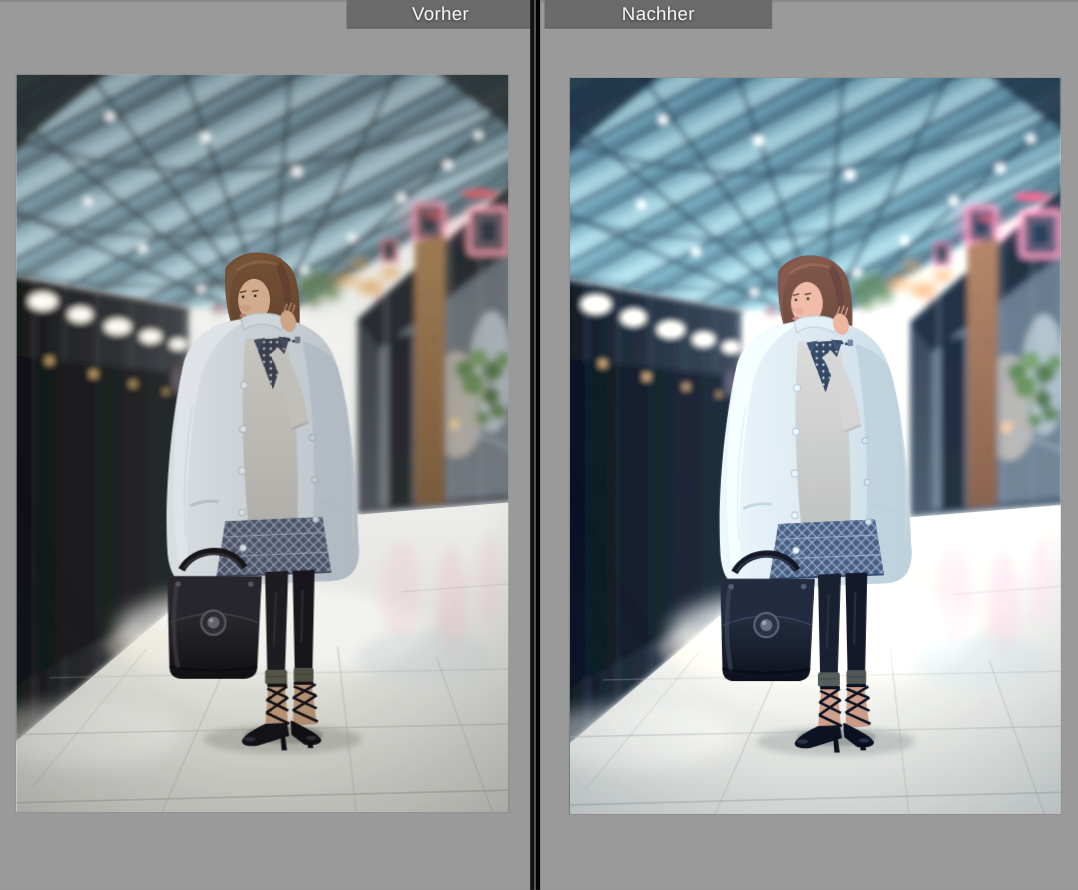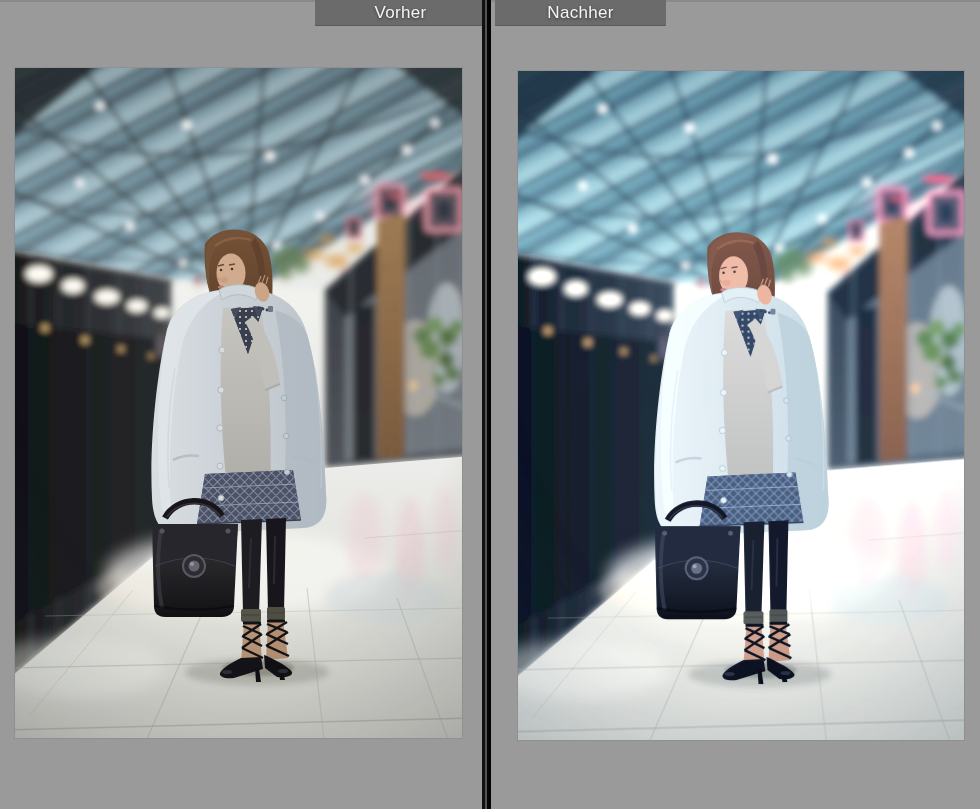--- a/index.html
+++ b/index.html
@@ -11,21 +11,21 @@
     background:rgba(0,0,0,.10);}
   .tab{
     position:absolute;top:0;height:26px;background:#6b6b6b;
     display:flex;align-items:center;justify-content:center;
     color:#f4f4f4;font-size:17px;letter-spacing:.3px;
     text-shadow:0 1px 3px rgba(0,0,0,.55);
     box-shadow:inset 0 -1px 0 rgba(0,0,0,.15);
     user-select:none;
   }
   #tab-before{left:315px;width:171px;justify-content:center;}
-  #tab-after{left:495px;width:171px;}
+  #tab-after{left:495px;width:207px;}
   #divider{
     position:absolute;left:482px;top:0;width:9px;height:809px;
     background:linear-gradient(90deg,#101010 0 3px,#535353 3px 5px,#030303 5px 9px);
   }
   .photo{position:absolute;width:447px;height:670px;box-shadow:0 0 0 1px rgba(0,0,0,.06);}
   .photo--before{left:15px;top:68px;}
   .photo--after{left:518px;top:71px;width:446px;height:669px;}
   .photo svg.scene{width:100%;height:100%;display:block;}
   .photo--after svg.scene{filter:brightness(1.11) saturate(1.16) hue-rotate(-7deg) contrast(1.02);}
   .tint{position:absolute;inset:0;pointer-events:none;}

